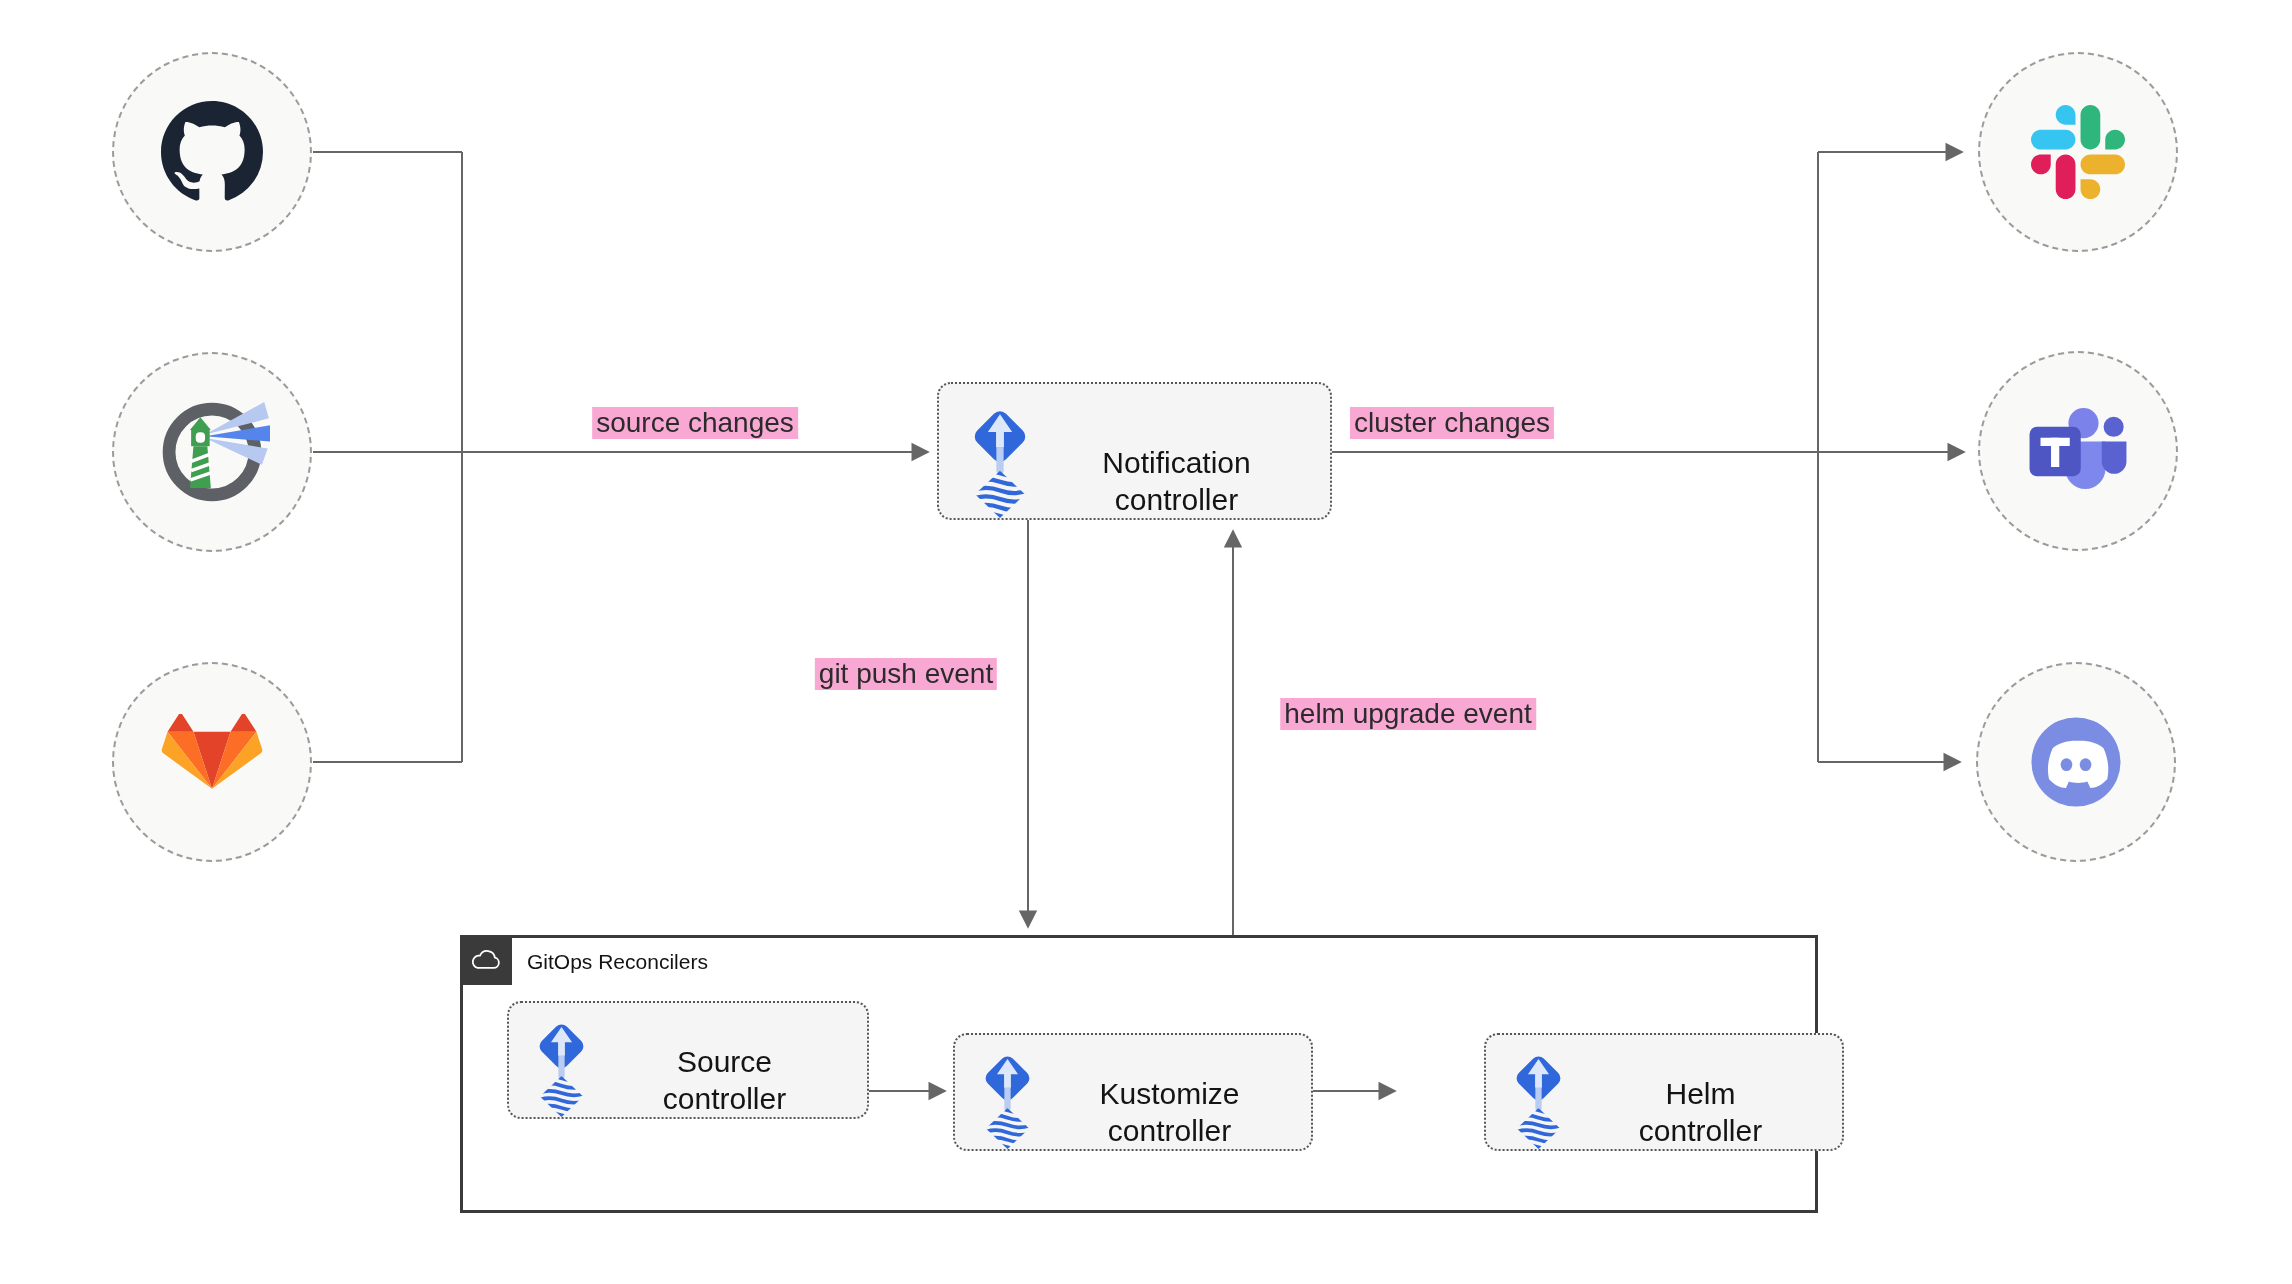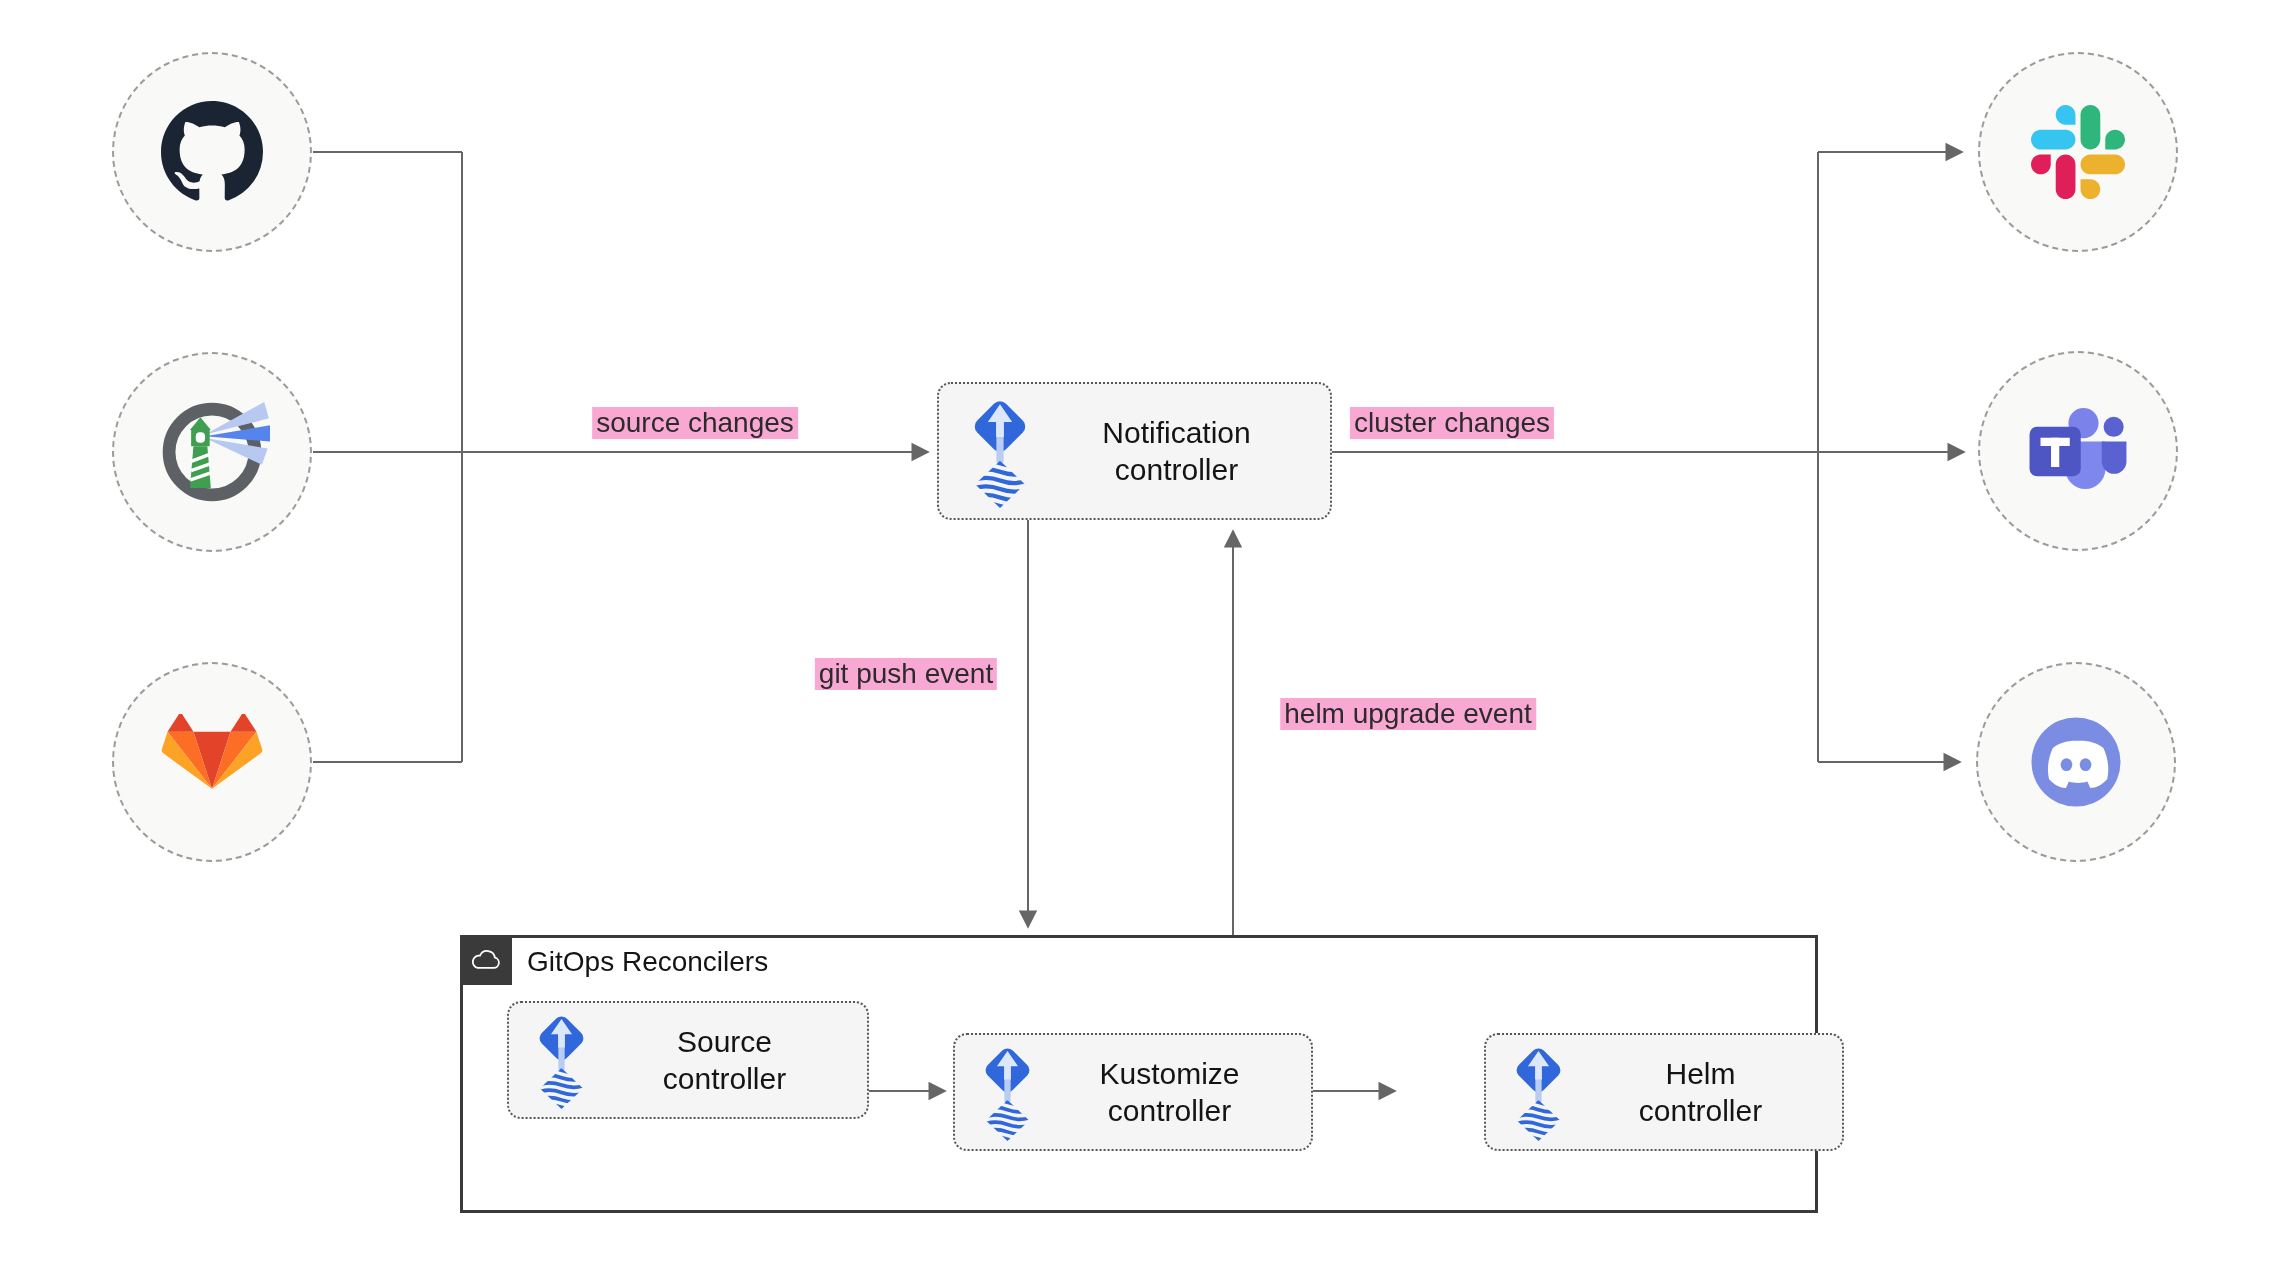--- a/index.html
+++ b/index.html
@@ -8,38 +8,38 @@
     font-family:"Liberation Sans",sans-serif;overflow:hidden;
   }
   svg.edge-layer{position:absolute;left:0;top:0;width:2292px;height:1284px;}
   .circle-node{
     position:absolute;width:200px;height:200px;border-radius:50%;
     background:#f9f9f7;border:2px dashed #9b9b9b;box-sizing:border-box;
     display:flex;align-items:center;justify-content:center;
   }
   .ctl-box{
     position:absolute;background:#f5f5f5;border:2px dotted #565656;border-radius:14px;
-    box-sizing:border-box;display:flex;align-items:center;
+    box-sizing:border-box;display:flex;align-items:flex-end;
   }
   .node-label{flex:1;text-align:center;color:#141414;font-size:30px;line-height:37px;}
   .edge-label{
     position:absolute;font-size:28px;color:#2b2b2b;white-space:nowrap;
     transform:translate(-50%,-50%);background:#f9a8d4;padding:0 4px;
   }
   .group-box{
     position:absolute;left:460px;top:935px;width:1358px;height:278px;
     border:3px solid #3a3a3a;box-sizing:border-box;background:transparent;
   }
   .group-tag{
     position:absolute;left:-3px;top:-3px;width:52px;height:50px;background:#3a3a3a;
     display:flex;align-items:center;justify-content:center;
   }
   .group-title{
     position:absolute;left:64px;top:24px;transform:translateY(-50%);
-    font-size:28px;color:#141414;white-space:nowrap;
+    font-size:21px;color:#141414;white-space:nowrap;
   }
 </style>
 </head>
 <body>
 
 <div class="canvas">
 
   <svg width="0" height="0" style="position:absolute" aria-hidden="true">
     <defs>
       <clipPath id="flux-wave-clip">

